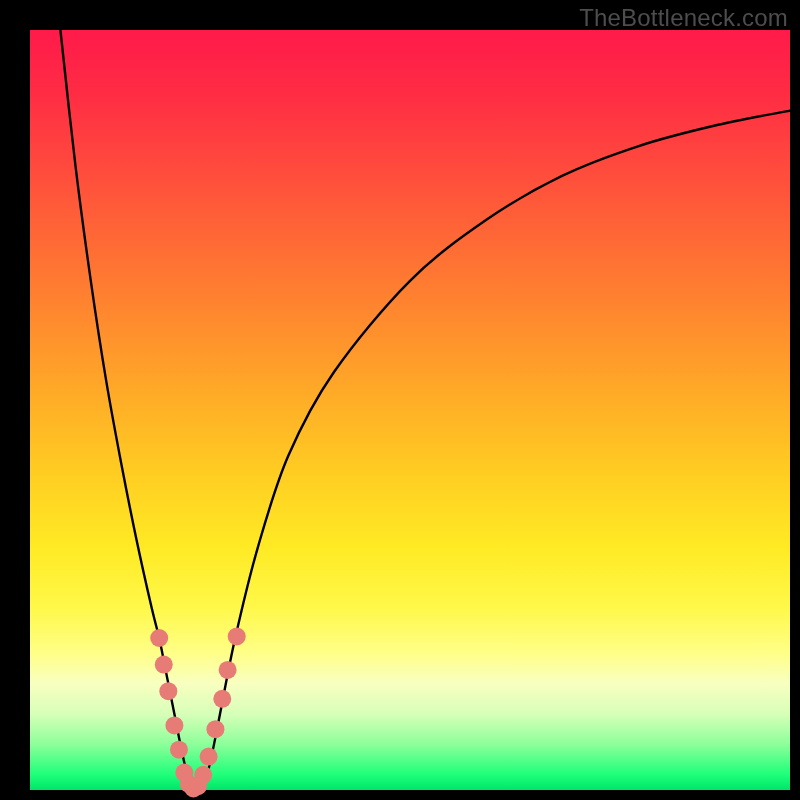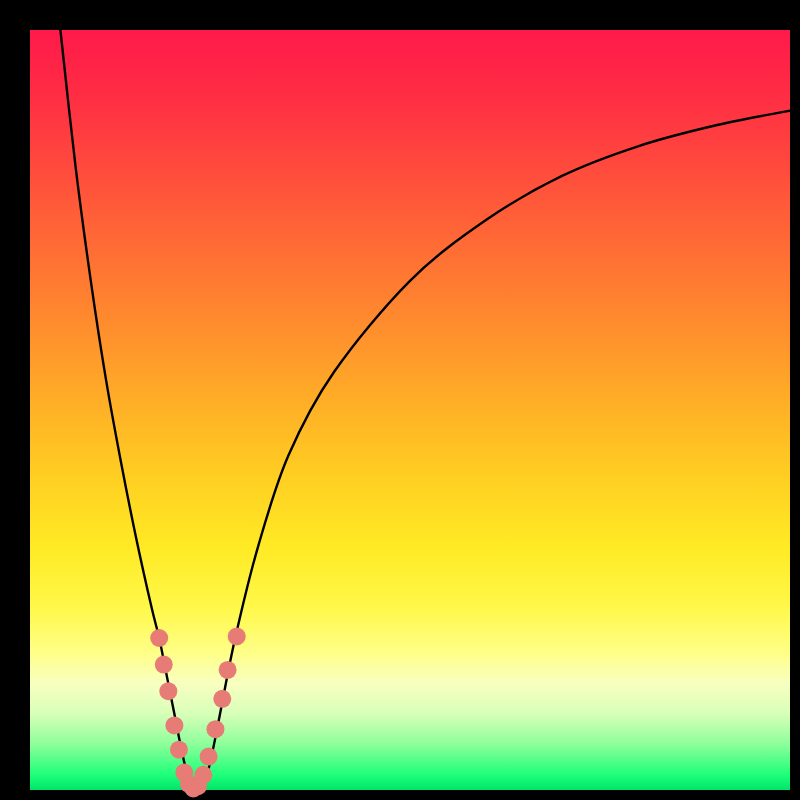--- a/index.html
+++ b/index.html
@@ -56,20 +56,21 @@
     left: 0; top: 0;
     width: 760px; height: 760px;
     overflow: visible;
   }
 </style>
 </head>
 <body>
 
 <div class="frame">
 
+  <div class="watermark">TheBottleneck.com</div>
 
   <div class="plot-area">
     <svg class="curve" viewBox="0 0 760 760">
       <path id="curve-path" fill="none" stroke="#000" stroke-width="2.4" stroke-linecap="round" stroke-linejoin="round" d="M 30.40 0.00 C 32.93 22.80, 40.53 95.00, 45.60 136.80 C 50.67 178.60, 55.73 215.33, 60.80 250.80 C 65.87 286.27, 70.93 319.20, 76.00 349.60 C 81.07 380.00, 86.13 406.60, 91.20 433.20 C 96.27 459.80, 101.33 485.13, 106.40 509.20 C 111.47 533.27, 117.80 561.13, 121.60 577.60 C 125.40 594.07, 126.67 596.60, 129.20 608.00 C 131.73 619.40, 134.27 633.33, 136.80 646.00 C 139.33 658.67, 141.87 671.33, 144.40 684.00 C 146.93 696.67, 149.47 710.60, 152.00 722.00 C 154.53 733.40, 157.07 746.07, 159.60 752.40 C 162.13 758.73, 164.67 760.00, 167.20 760.00 C 169.73 760.00, 172.27 758.73, 174.80 752.40 C 177.33 746.07, 179.87 733.40, 182.40 722.00 C 184.93 710.60, 186.20 703.00, 190.00 684.00 C 193.80 665.00, 198.87 635.87, 205.20 608.00 C 211.53 580.13, 219.13 547.20, 228.00 516.80 C 236.87 486.40, 245.73 454.73, 258.40 425.60 C 271.07 396.47, 283.73 371.13, 304.00 342.00 C 324.27 312.87, 354.67 276.13, 380.00 250.80 C 405.33 225.47, 430.67 207.48, 456.00 190.00 C 481.33 172.52, 506.67 158.21, 532.00 145.92 C 557.33 133.63, 582.67 124.64, 608.00 116.28 C 633.33 107.92, 658.67 101.71, 684.00 95.76 C 709.33 89.81, 747.33 83.09, 760.00 80.56"></path>
       <g id="marker-group">
           <circle cx="129.20" cy="608.00" r="9" fill="#e77c77"></circle>
           <circle cx="133.76" cy="634.60" r="9" fill="#e77c77"></circle>
           <circle cx="138.32" cy="661.20" r="9" fill="#e77c77"></circle>
           <circle cx="144.40" cy="695.40" r="9" fill="#e77c77"></circle>
           <circle cx="148.96" cy="719.72" r="9" fill="#e77c77"></circle>

